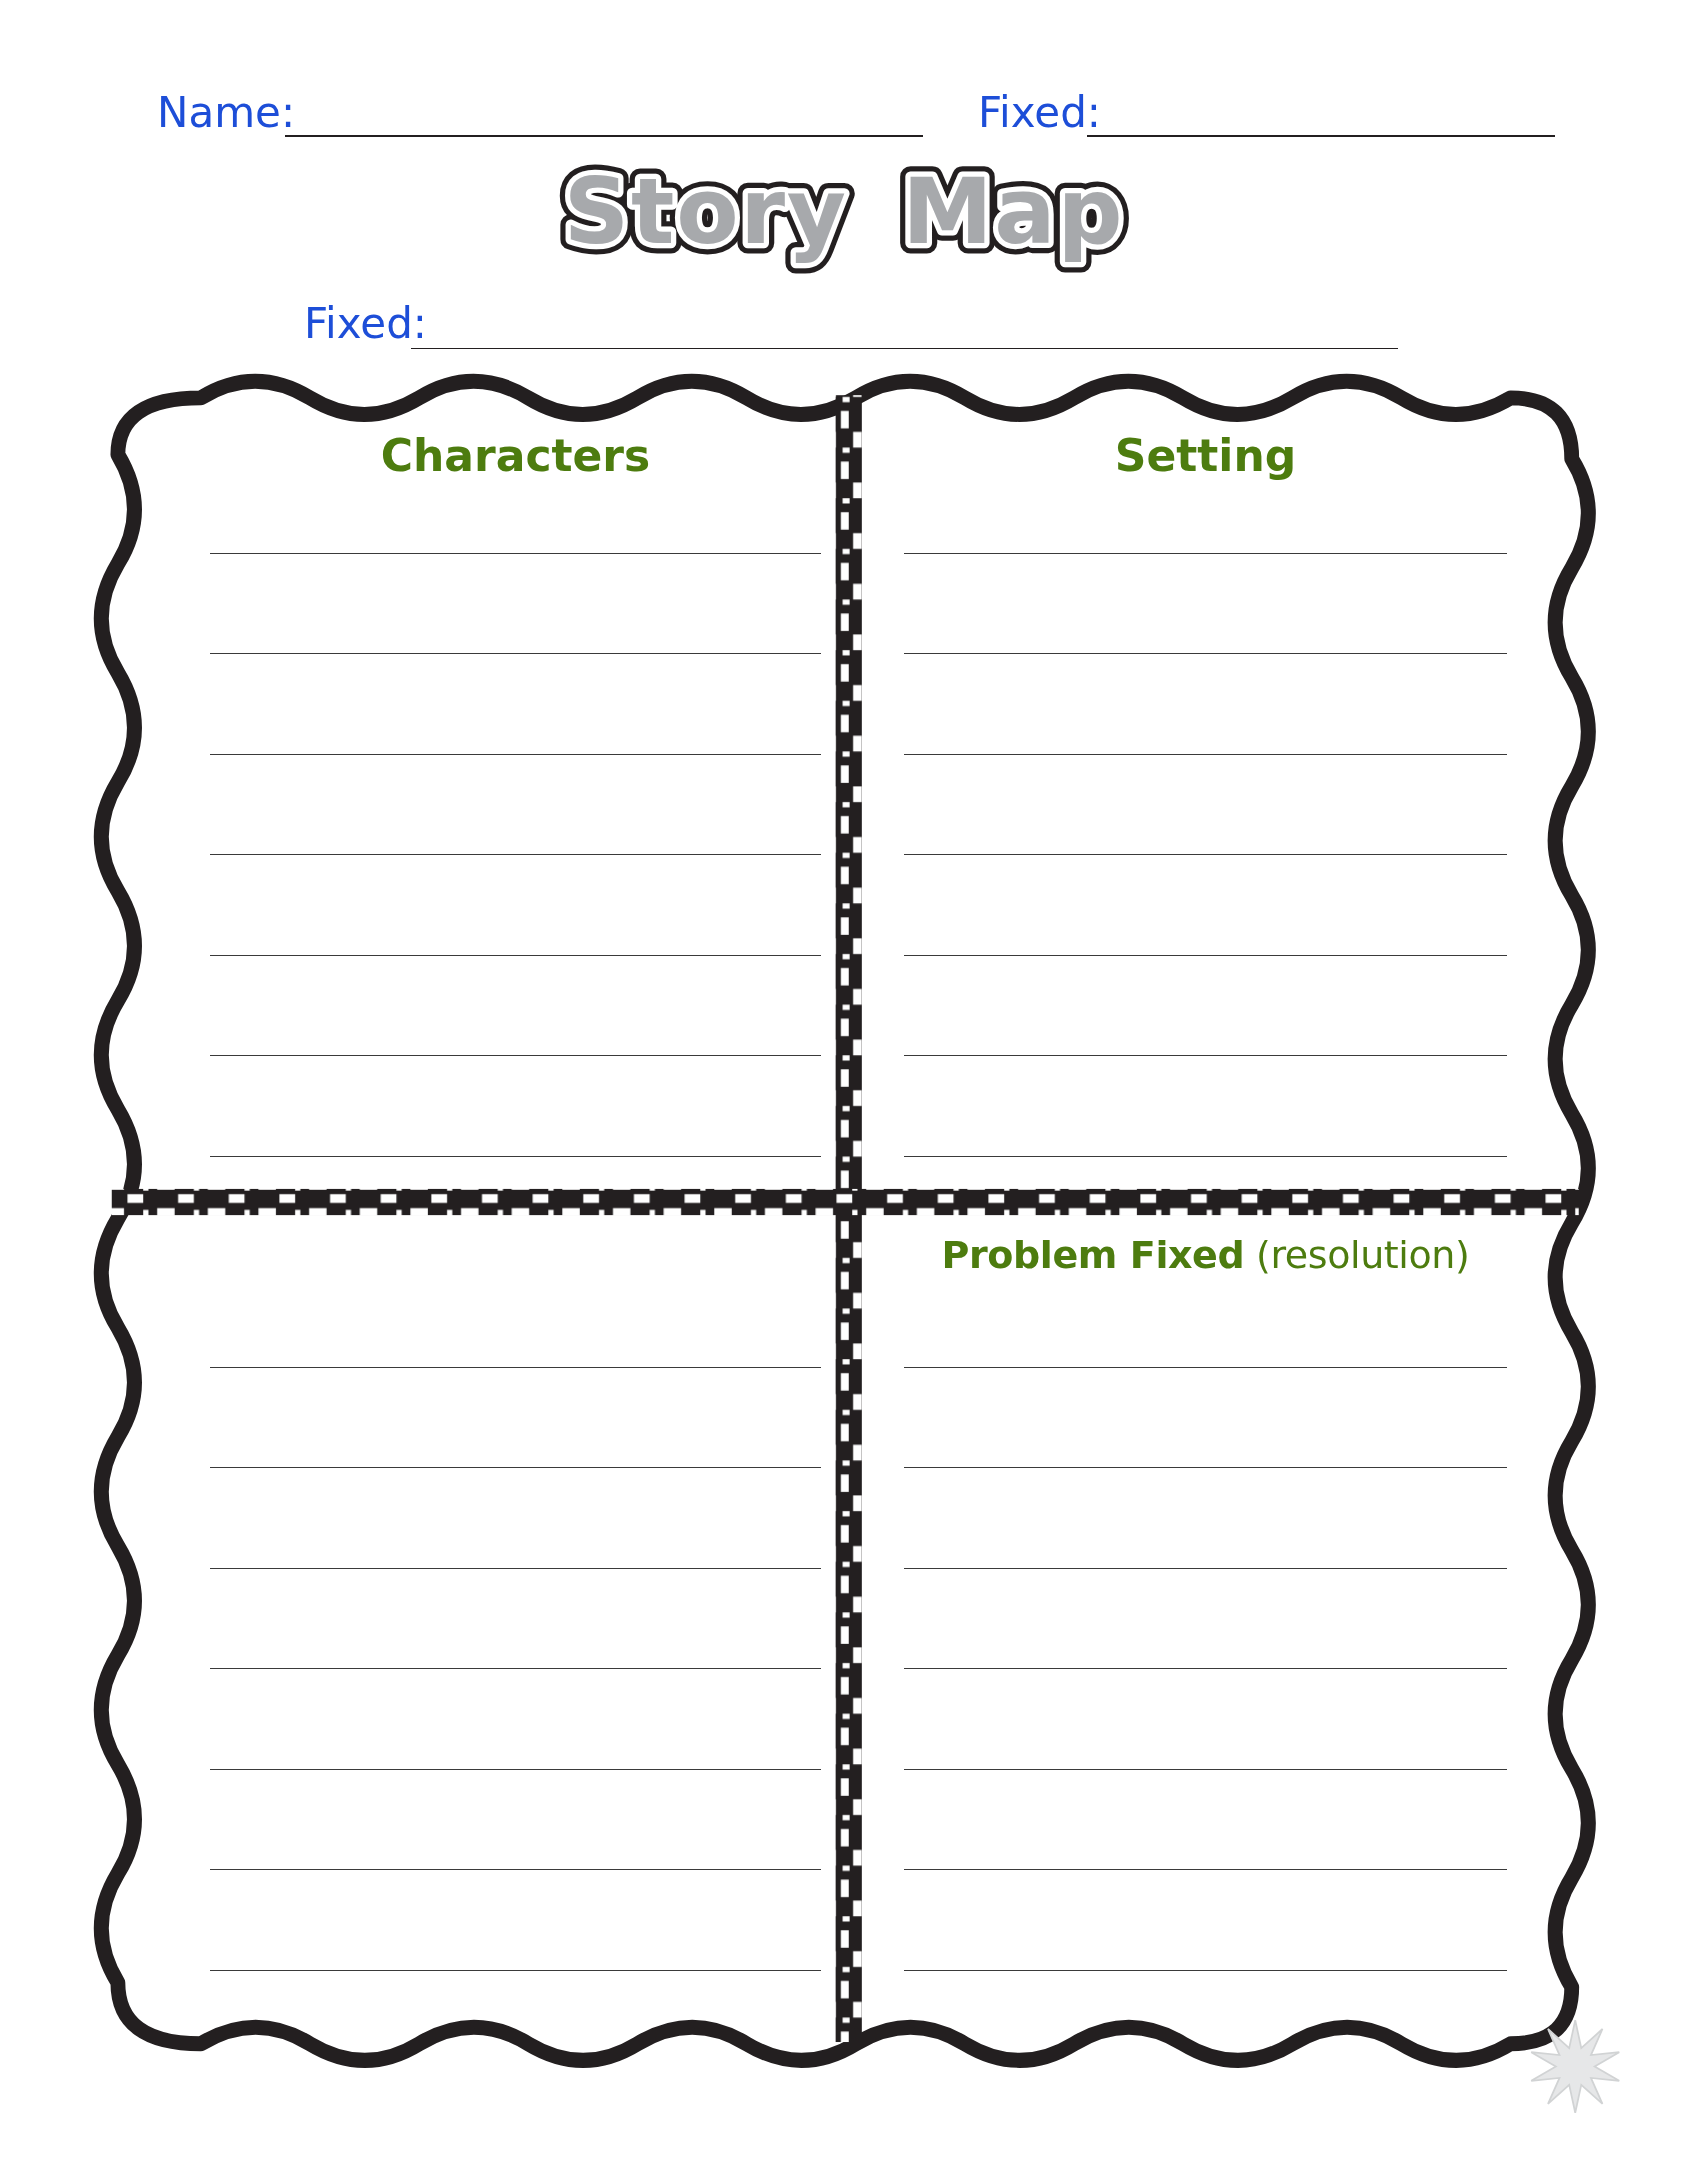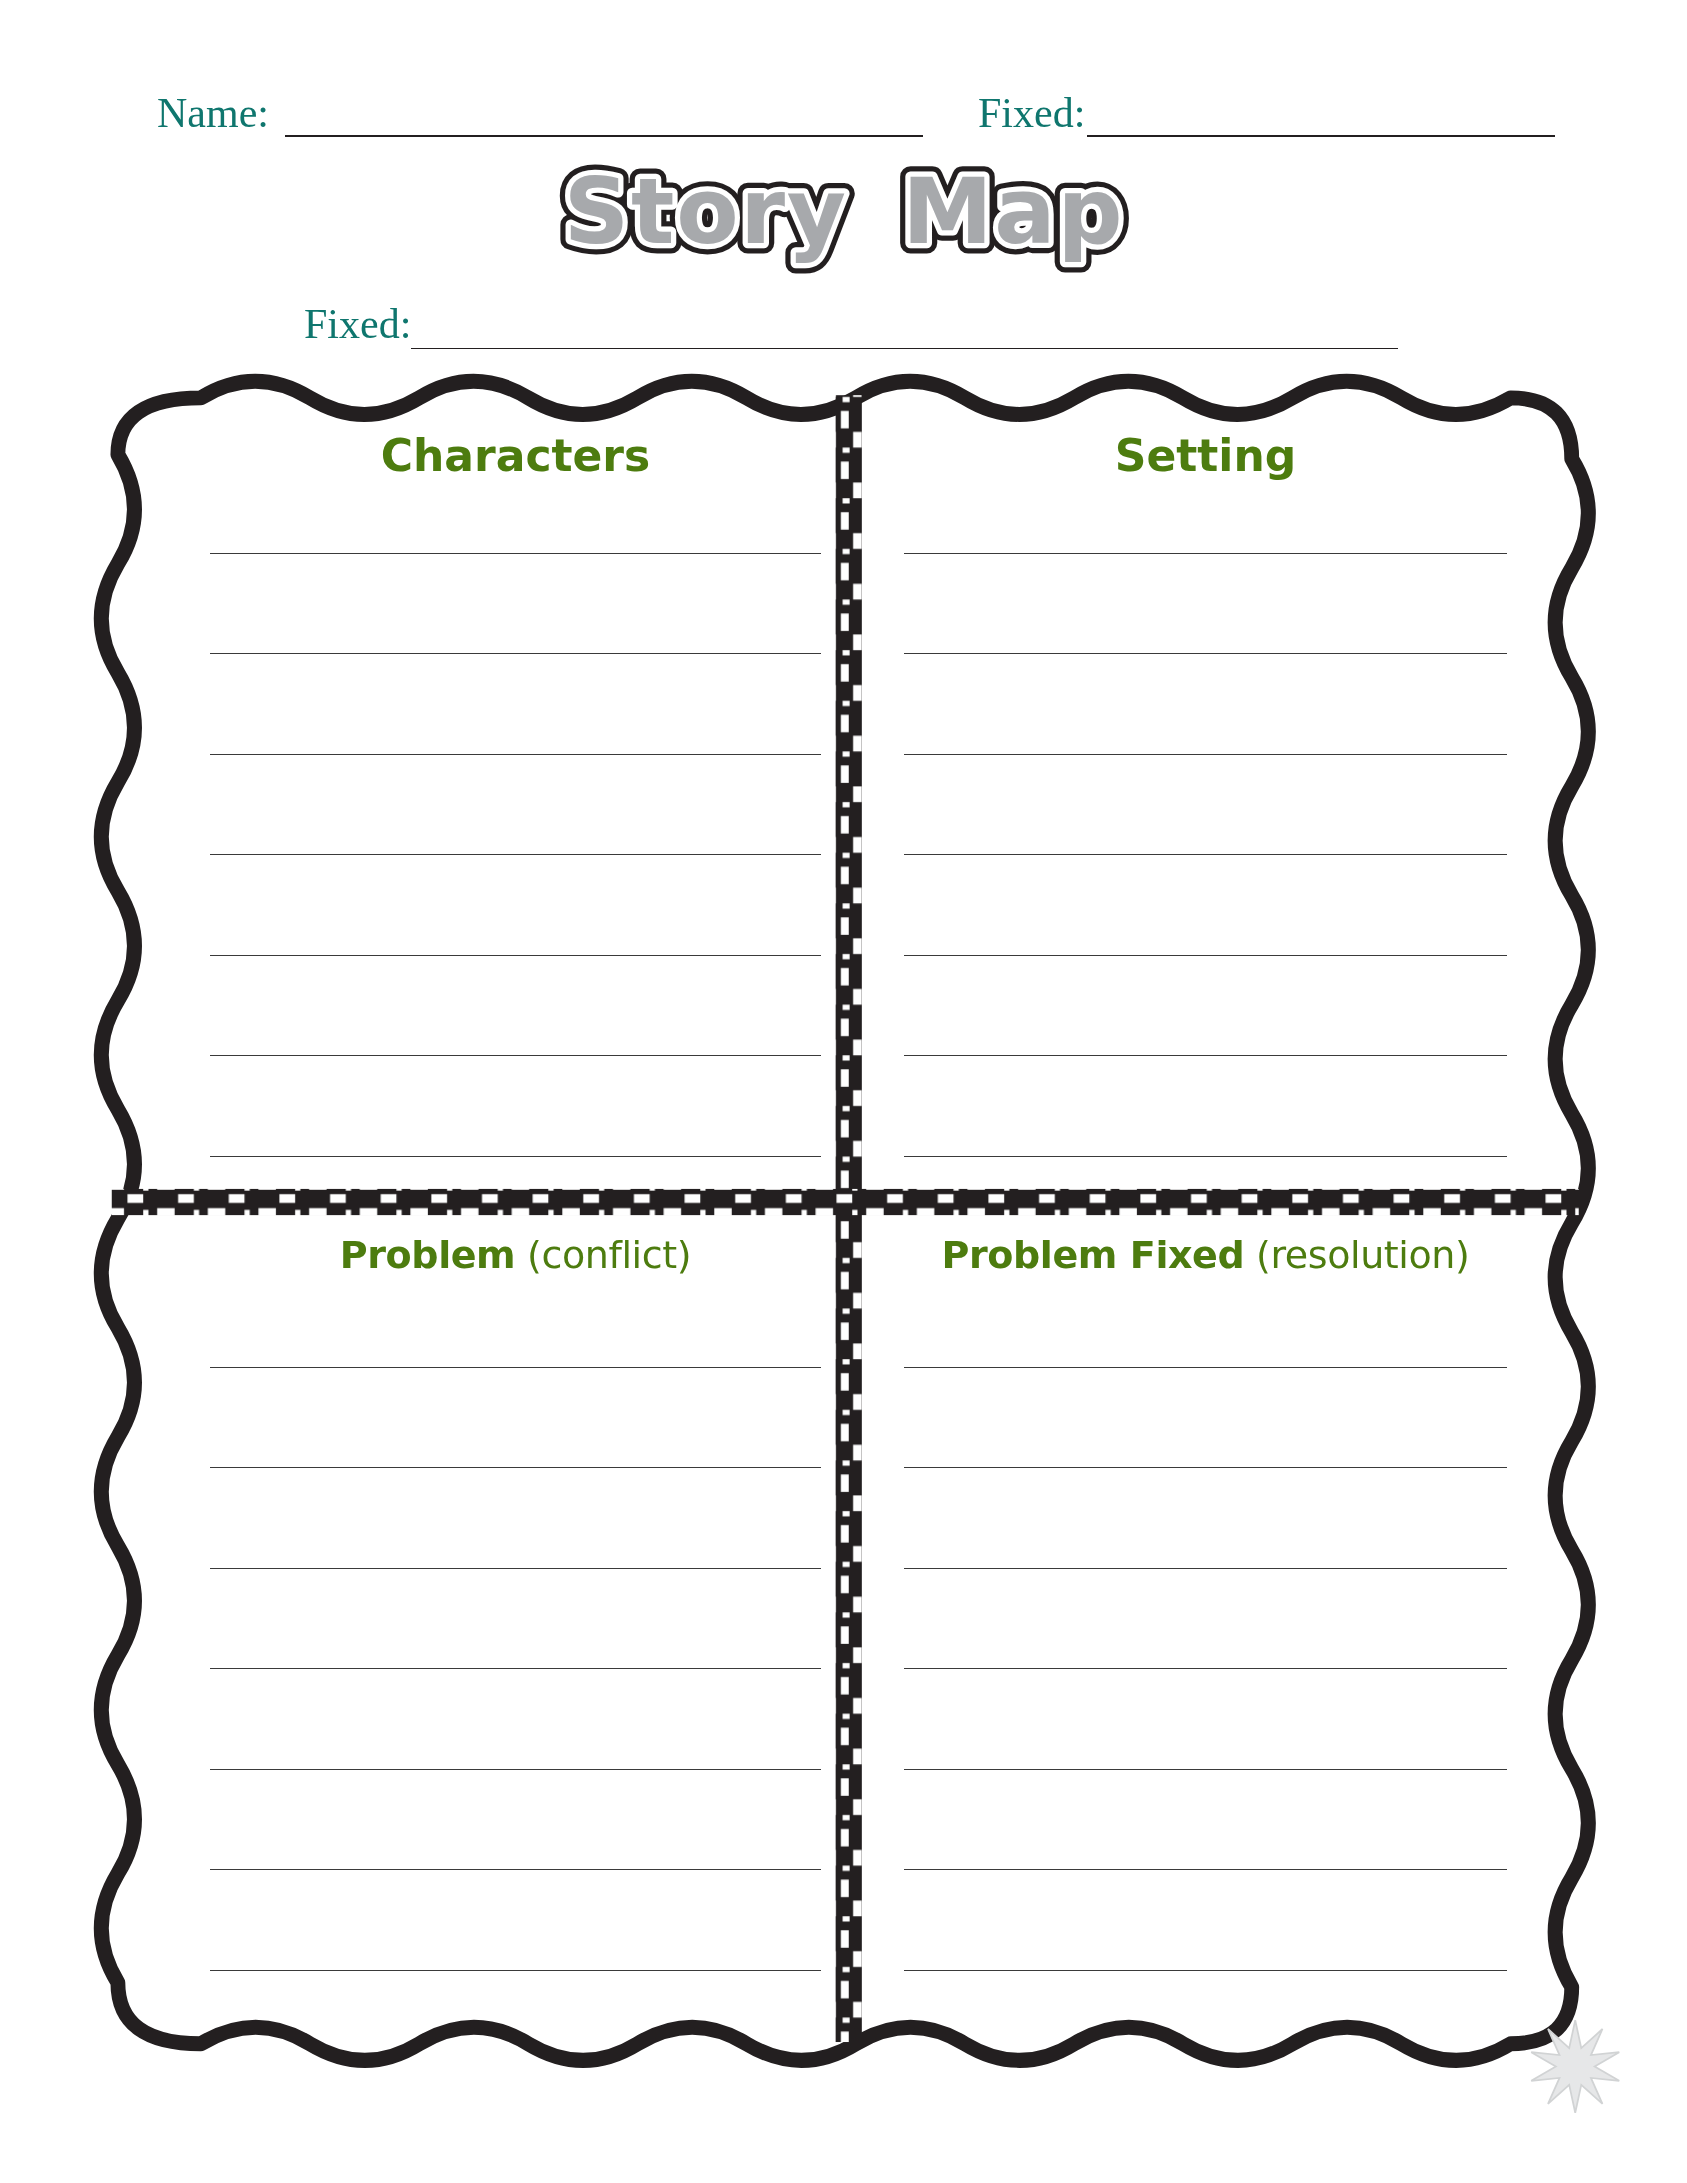--- a/index.html
+++ b/index.html
@@ -1,21 +1,21 @@
 <!DOCTYPE html>
 <html style="font-size:14px"><head>
 <meta charset="utf-8">
 <style>
   html,body{margin:0;padding:0;background:#fff;}
   #page{
     position:relative;width:1687px;height:2184px;background:#ffffff;overflow:hidden;
     font-family:"DejaVu Sans",sans-serif;color:#231f20;
   }
   .abs{position:absolute;}
-  .label{font-size:42px;font-weight:400;line-height:1;color:#0f766e;font-family:Liberation Serif, serif;}
+  .label{font-size:42px;font-weight:400;line-height:1;color:#1d4ed8;}
   .rule{position:absolute;height:0;border-top:2.6px solid #231f20;}
   .wl{position:absolute;height:0;border-top:1.7px solid #3a3a3a;}
   .wl.l{left:210px;width:611px;}
   .wl.r{left:904px;width:603px;}
   .qhead{position:absolute;text-align:center;white-space:nowrap;line-height:1.1;color:#4d7c0f;}
   .qhead.top{font-size:44px;font-weight:700;}
   .qhead.bot{font-size:38px;letter-spacing:-0.4px;}
   .qhead.bot b{font-weight:700;}
   .qhead.bot .note{font-weight:400;}
   svg{display:block;}
@@ -82,23 +82,20 @@
 
   <div class="abs label overlay" style="left:304px;top:303px;">Fixed:</div>
   <div class="rule overlay" style="left:411px;top:348px;width:987px;border-top-width:1.7px;"></div>
 
   <div class="qhead top overlay" style="left:210px;width:611px;top:432px;">
     <b>Characters</b><span class="note"></span>
   </div>
   <div class="qhead top overlay" style="left:904px;width:603px;top:432px;">
     <b>Setting</b><span class="note"></span>
   </div>
-  <div class="qhead bot overlay" style="left:210px;width:611px;top:1235px;">
-    <b>Problem</b><span class="note"> (conflict)</span>
-  </div>
   <div class="qhead bot overlay" style="left:904px;width:603px;top:1235px;">
     <b>Problem Fixed</b><span class="note"> (resolution)</span>
   </div>
 
   <div class="wl l overlay" style="top:553px;"></div>
   <div class="wl l overlay" style="top:653px;"></div>
   <div class="wl l overlay" style="top:754px;"></div>
   <div class="wl l overlay" style="top:854px;"></div>
   <div class="wl l overlay" style="top:955px;"></div>
   <div class="wl l overlay" style="top:1055px;"></div>

